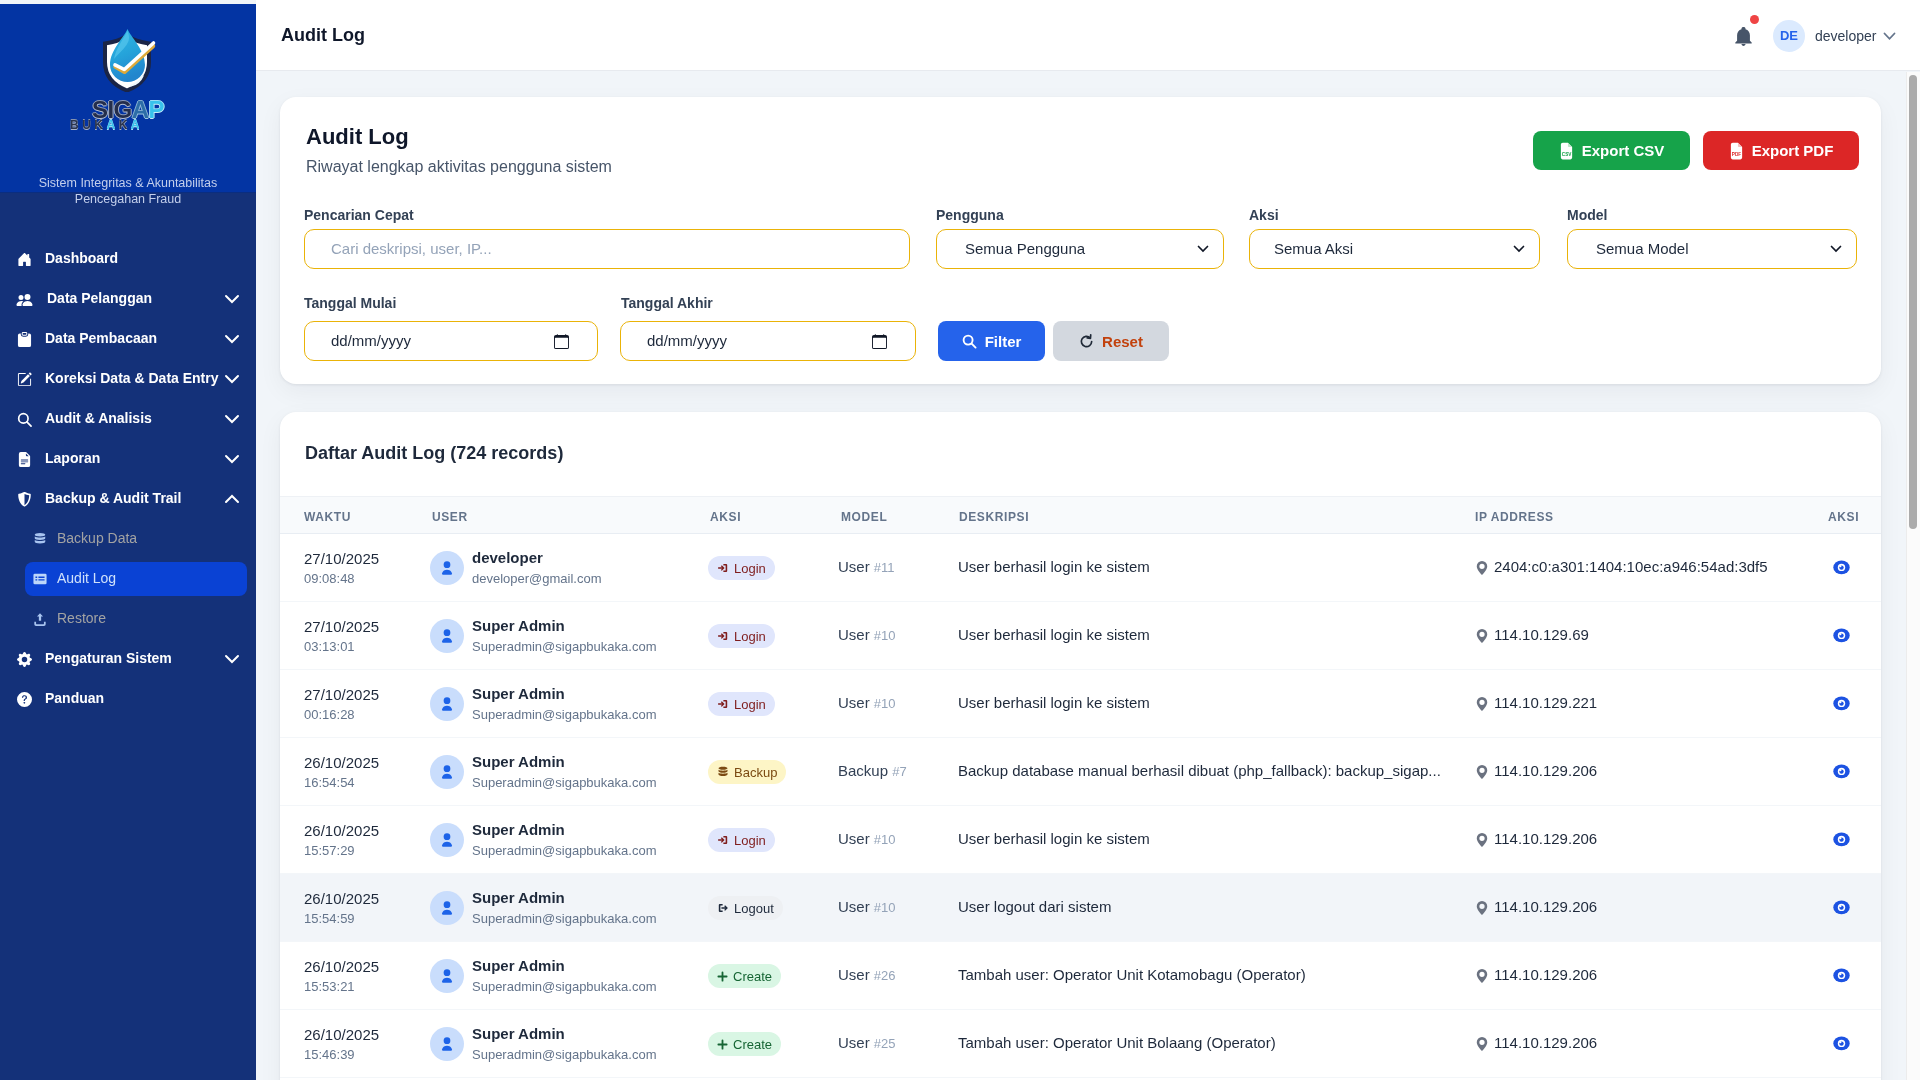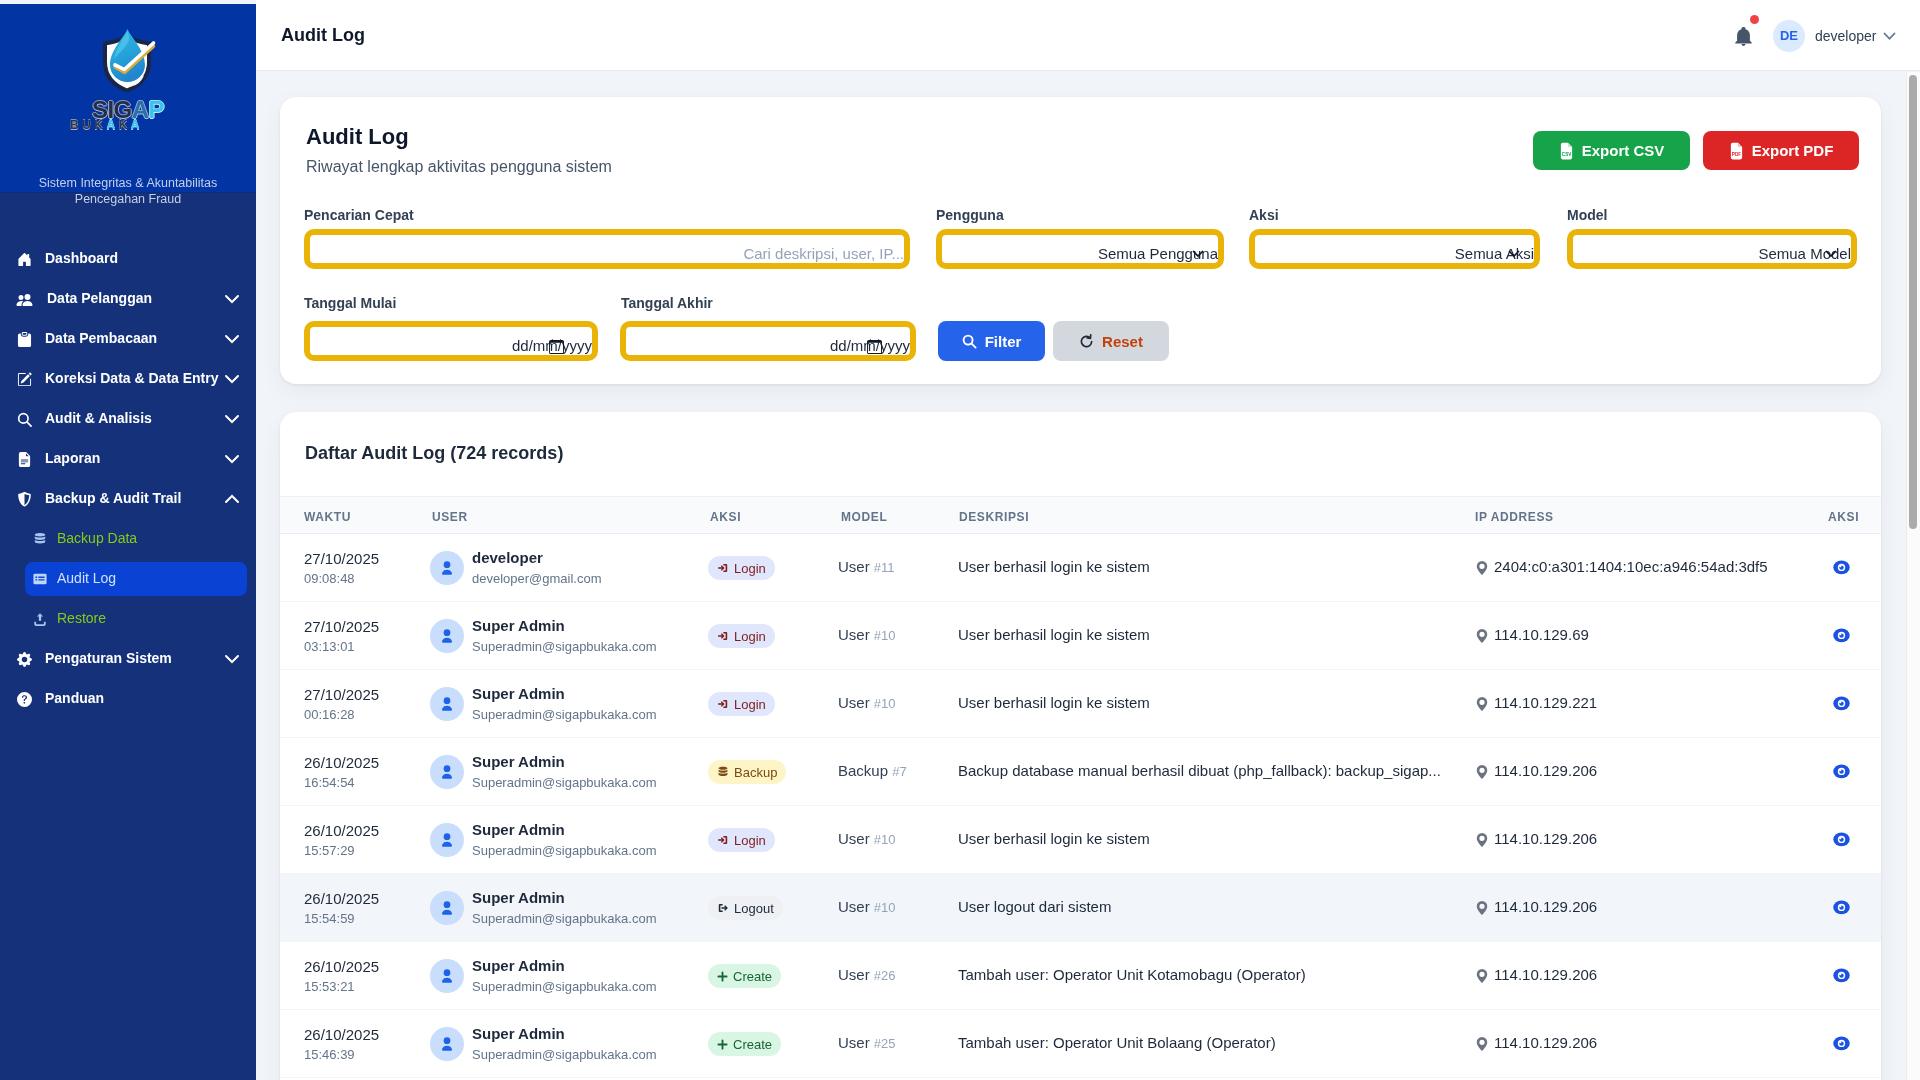--- a/index.html
+++ b/index.html
@@ -7,21 +7,21 @@
 body { font-family:"Liberation Sans", sans-serif; background:#f1f5f9; position:relative; }
 
 
 #sidebar { position:absolute; left:0; top:4px; width:256px; height:1080px; background:#143179; }
 #sbtop { position:absolute; left:0; top:0; width:256px; height:189px; background:#0334a3; border-bottom:1px solid #0a2d80; }
 #tagline { position:absolute; top:131px; width:256px; text-align:center; font-size:12.5px; line-height:16px; color:#c3cfec;margin-top:40px; }
 .navitem { position:absolute; left:0; width:256px; height:40px; color:#ffffff; font-size:14px; font-weight:600; }
 .navitem .ic { position:absolute; left:17px; top:12.5px; width:15px; height:15px; }
 .navitem .lbl { position:absolute; left:45px; top:11px; }
 .navitem .chev { position:absolute; left:224px; top:15px; width:16px; height:10px; }
-.subitem { position:absolute; left:0; width:256px; height:40px; color:#84cc16; font-size:14px; font-weight:500; }
+.subitem { position:absolute; left:0; width:256px; height:40px; color:#a3a3a3; font-size:14px; font-weight:500; }
 .subitem .ic { position:absolute; left:33px; top:13px; width:14px; height:14px; }
 .subitem .lbl { position:absolute; left:57px; top:11px; }
 #activepill { position:absolute; left:25px; top:558px; width:222px; height:34px; background:#0a42d4; border-radius:8px; }
 
 
 #topbar { position:absolute; left:256px; top:0; width:1664px; height:71px; background:#fff; border-bottom:1px solid #e7eaef; }
 #pagetitle { position:absolute; left:25px; top:25px; font-size:18px; font-weight:700; color:#0f172a; }
 #avatar { position:absolute; left:1517px; top:20px; width:32px; height:32px; border-radius:50%; background:#dbeafe; color:#2563eb; font-size:13px; font-weight:700; text-align:center; line-height:32px; }
 #devname { position:absolute; left:1559px; top:28px; font-size:14px; font-weight:500; color:#334155; }
 #reddot { position:absolute; left:1494px; top:15px; width:9px; height:9px; border-radius:50%; background:#ef4444; }
@@ -32,21 +32,21 @@
 #card1 { left:280px; top:97px; width:1601px; height:287px; }
 #card2 { left:280px; top:412px; width:1601px; height:700px; }
 
 
 #c1title { position:absolute; left:26px; top:27px; font-size:22px; font-weight:700; color:#0f172a; }
 #c1sub { position:absolute; left:26px; top:61px; font-size:16px; color:#475569; }
 .btn { position:absolute; height:39px; border-radius:8px; color:#fff; font-size:15px; font-weight:600; display:flex; align-items:center; justify-content:center; gap:8px; }
 #btncsv { left:1253px; top:34px; width:157px; background:#16a34a; }
 #btnpdf { left:1423px; top:34px; width:156px; background:#dc2626; }
 .flabel { position:absolute; font-size:14px; font-weight:600; color:#334155; }
-.finput { position:absolute; height:40px; border:6px solid #eab308; border-radius:10px; background:#fff; font-size:15px; color:#1e293b;text-align:right; }
+.finput { position:absolute; height:40px; border:1px solid #eab308; border-radius:10px; background:#fff; font-size:15px; color:#1e293b; }
 .ph { color:#94a3b8; }
 
 
 #c2title { position:absolute; left:25px; top:31px; font-size:18px; font-weight:700; color:#1e293b; }
 #thead { position:absolute; left:0; top:84px; width:1601px; height:38px; background:#f8fafc; border-top:1px solid #eef1f5; border-bottom:1px solid #e8edf3; }
 .th { position:absolute; top:13px; font-size:12px; font-weight:600; color:#64748b; letter-spacing:.6px; }
 .row { position:absolute; left:0; width:1601px; height:68px; border-bottom:1px solid #f3f6f9; }
 .rdate { position:absolute; left:24px; top:16px; font-size:15px; font-weight:500; color:#1e293b; }
 .rtime { position:absolute; left:24px; top:37px; font-size:13px; color:#64748b; }
 .rav { position:absolute; left:150px; top:17px; width:34px; height:34px; border-radius:50%; background:#c9ddfc; }

